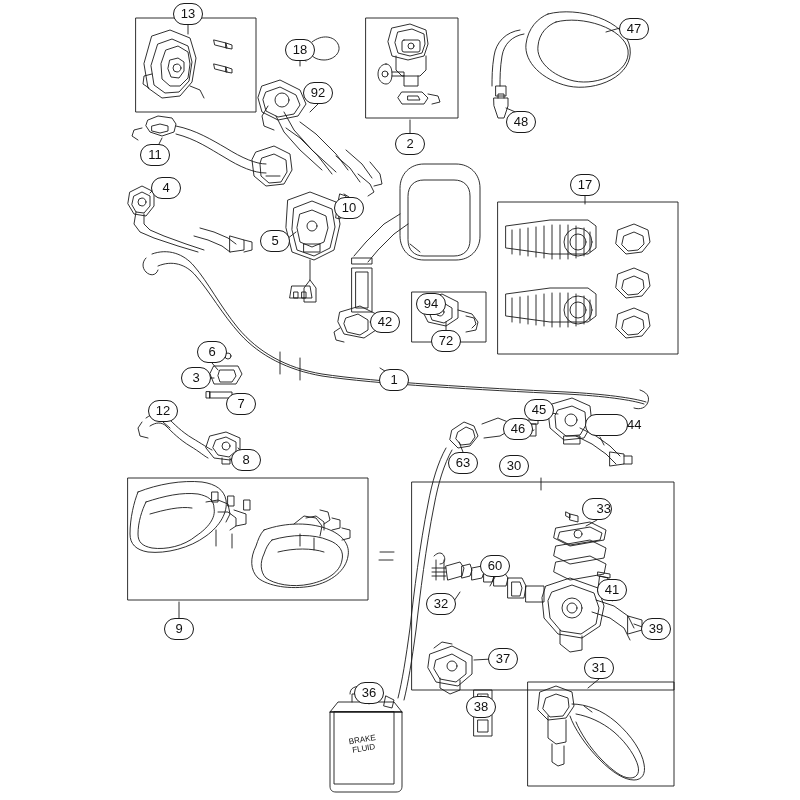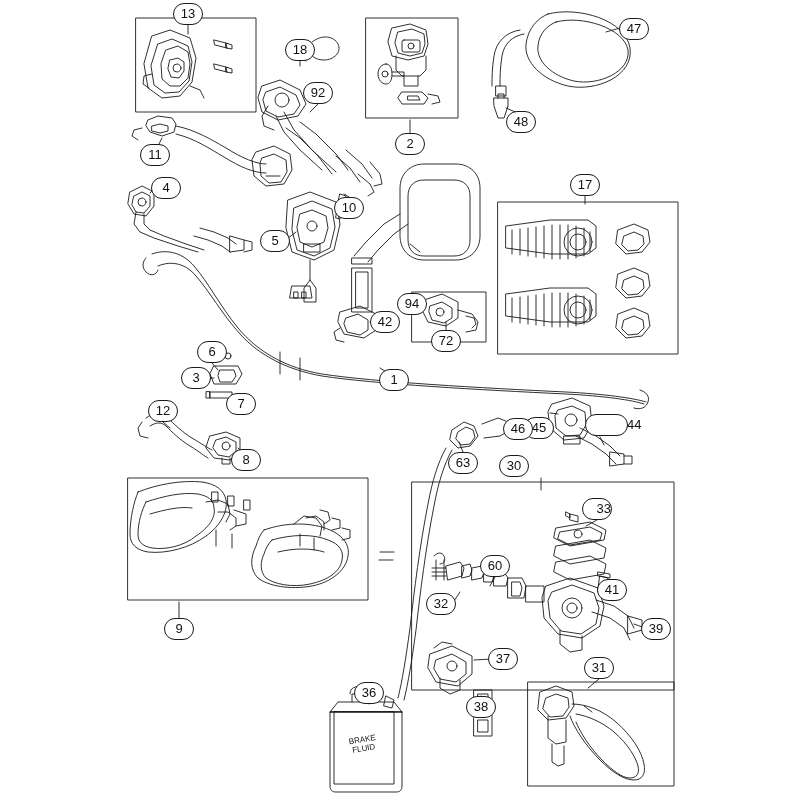--- a/index.html
+++ b/index.html
@@ -401,29 +401,29 @@
   <div class="callout" style="left:300px; top:50px;">18</div>
   <div class="callout" style="left:634px; top:29px;">47</div>
   <div class="callout" style="left:318px; top:93px;">92</div>
   <div class="callout" style="left:410px; top:144px;">2</div>
   <div class="callout" style="left:521px; top:122px;">48</div>
   <div class="callout" style="left:155px; top:155px;">11</div>
   <div class="callout" style="left:166px; top:188px;">4</div>
   <div class="callout" style="left:349px; top:208px;">10</div>
   <div class="callout" style="left:585px; top:185px;">17</div>
   <div class="callout" style="left:275px; top:241px;">5</div>
-  <div class="callout" style="left:412px; top:253px;margin-top:40px;">94</div>
+  <div class="callout" style="left:431px; top:253px;margin-top:40px;">94</div>
   <div class="callout" style="left:385px; top:322px;">42</div>
   <div class="callout" style="left:446px; top:341px;">72</div>
   <div class="callout" style="left:212px; top:352px;">6</div>
   <div class="callout" style="left:196px; top:378px;">3</div>
   <div class="callout" style="left:241px; top:404px;">7</div>
   <div class="callout" style="left:394px; top:380px;">1</div>
   <div class="callout" style="left:163px; top:411px;">12</div>
-  <div class="callout" style="left:539px; top:428px;">45</div>
+  <div class="callout" style="left:539px; top:410px;">45</div>
   <div class="callout" style="left:600px; top:425px;padding-left:41px;">44</div>
   <div class="callout" style="left:518px; top:429px;">46</div>
   <div class="callout" style="left:246px; top:460px;">8</div>
   <div class="callout" style="left:463px; top:463px;">63</div>
   <div class="callout" style="left:514px; top:466px;">30</div>
   <div class="callout" style="left:597px; top:509px;text-align:right;">33</div>
   <div class="callout" style="left:495px; top:566px;">60</div>
   <div class="callout" style="left:612px; top:590px;">41</div>
   <div class="callout" style="left:441px; top:604px;">32</div>
   <div class="callout" style="left:656px; top:629px;">39</div>

